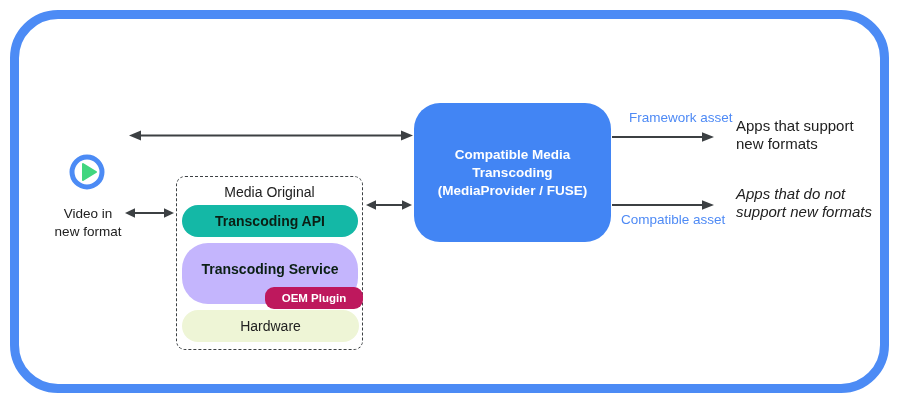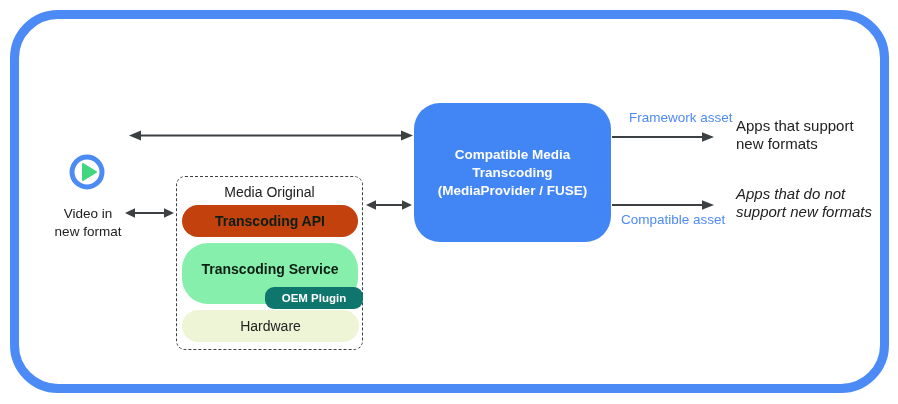--- a/index.html
+++ b/index.html
@@ -22,29 +22,29 @@
   }
 
   .mf {
     position:absolute; left:176px; top:176px; width:187px; height:174px;
     border:1.5px dashed #3c4043; border-radius:9px; background:#ffffff;
   }
   .mf-title { text-align:center; margin-top:7px; font-size:14px; color:#212121; }
   .layer { position:absolute; display:flex; align-items:center; justify-content:center; color:#0b1f14; }
   .layer-api {
     left:5px; top:28px; width:176px; height:32px; border-radius:16px;
-    background:#c2410c; font-weight:700; font-size:14px;
+    background:#14b8a6; font-weight:700; font-size:14px;
   }
   .layer-service {
     left:5px; top:66px; width:176px; height:61px; border-radius:26px;
-    background:#86efac; font-weight:700; font-size:14px; padding-bottom:10px;
+    background:#c4b5fd; font-weight:700; font-size:14px; padding-bottom:10px;
   }
   .layer-oem {
     left:88px; top:110px; width:98px; height:22px; border-radius:9px;
-    background:#0f766e; color:#ffffff; font-weight:700; font-size:11.5px;
+    background:#be185d; color:#ffffff; font-weight:700; font-size:11.5px;
   }
   .layer-hw {
     left:5px; top:133px; width:177px; height:32px; border-radius:16px;
     background:#eef5d6; font-size:14px; font-weight:400; color:#212121;
   }
 
   .blue-box {
     position:absolute; left:414px; top:103px; width:197px; height:139px;
     border-radius:26px; background:#4285f4;
     display:flex; align-items:center; justify-content:center; text-align:center;

